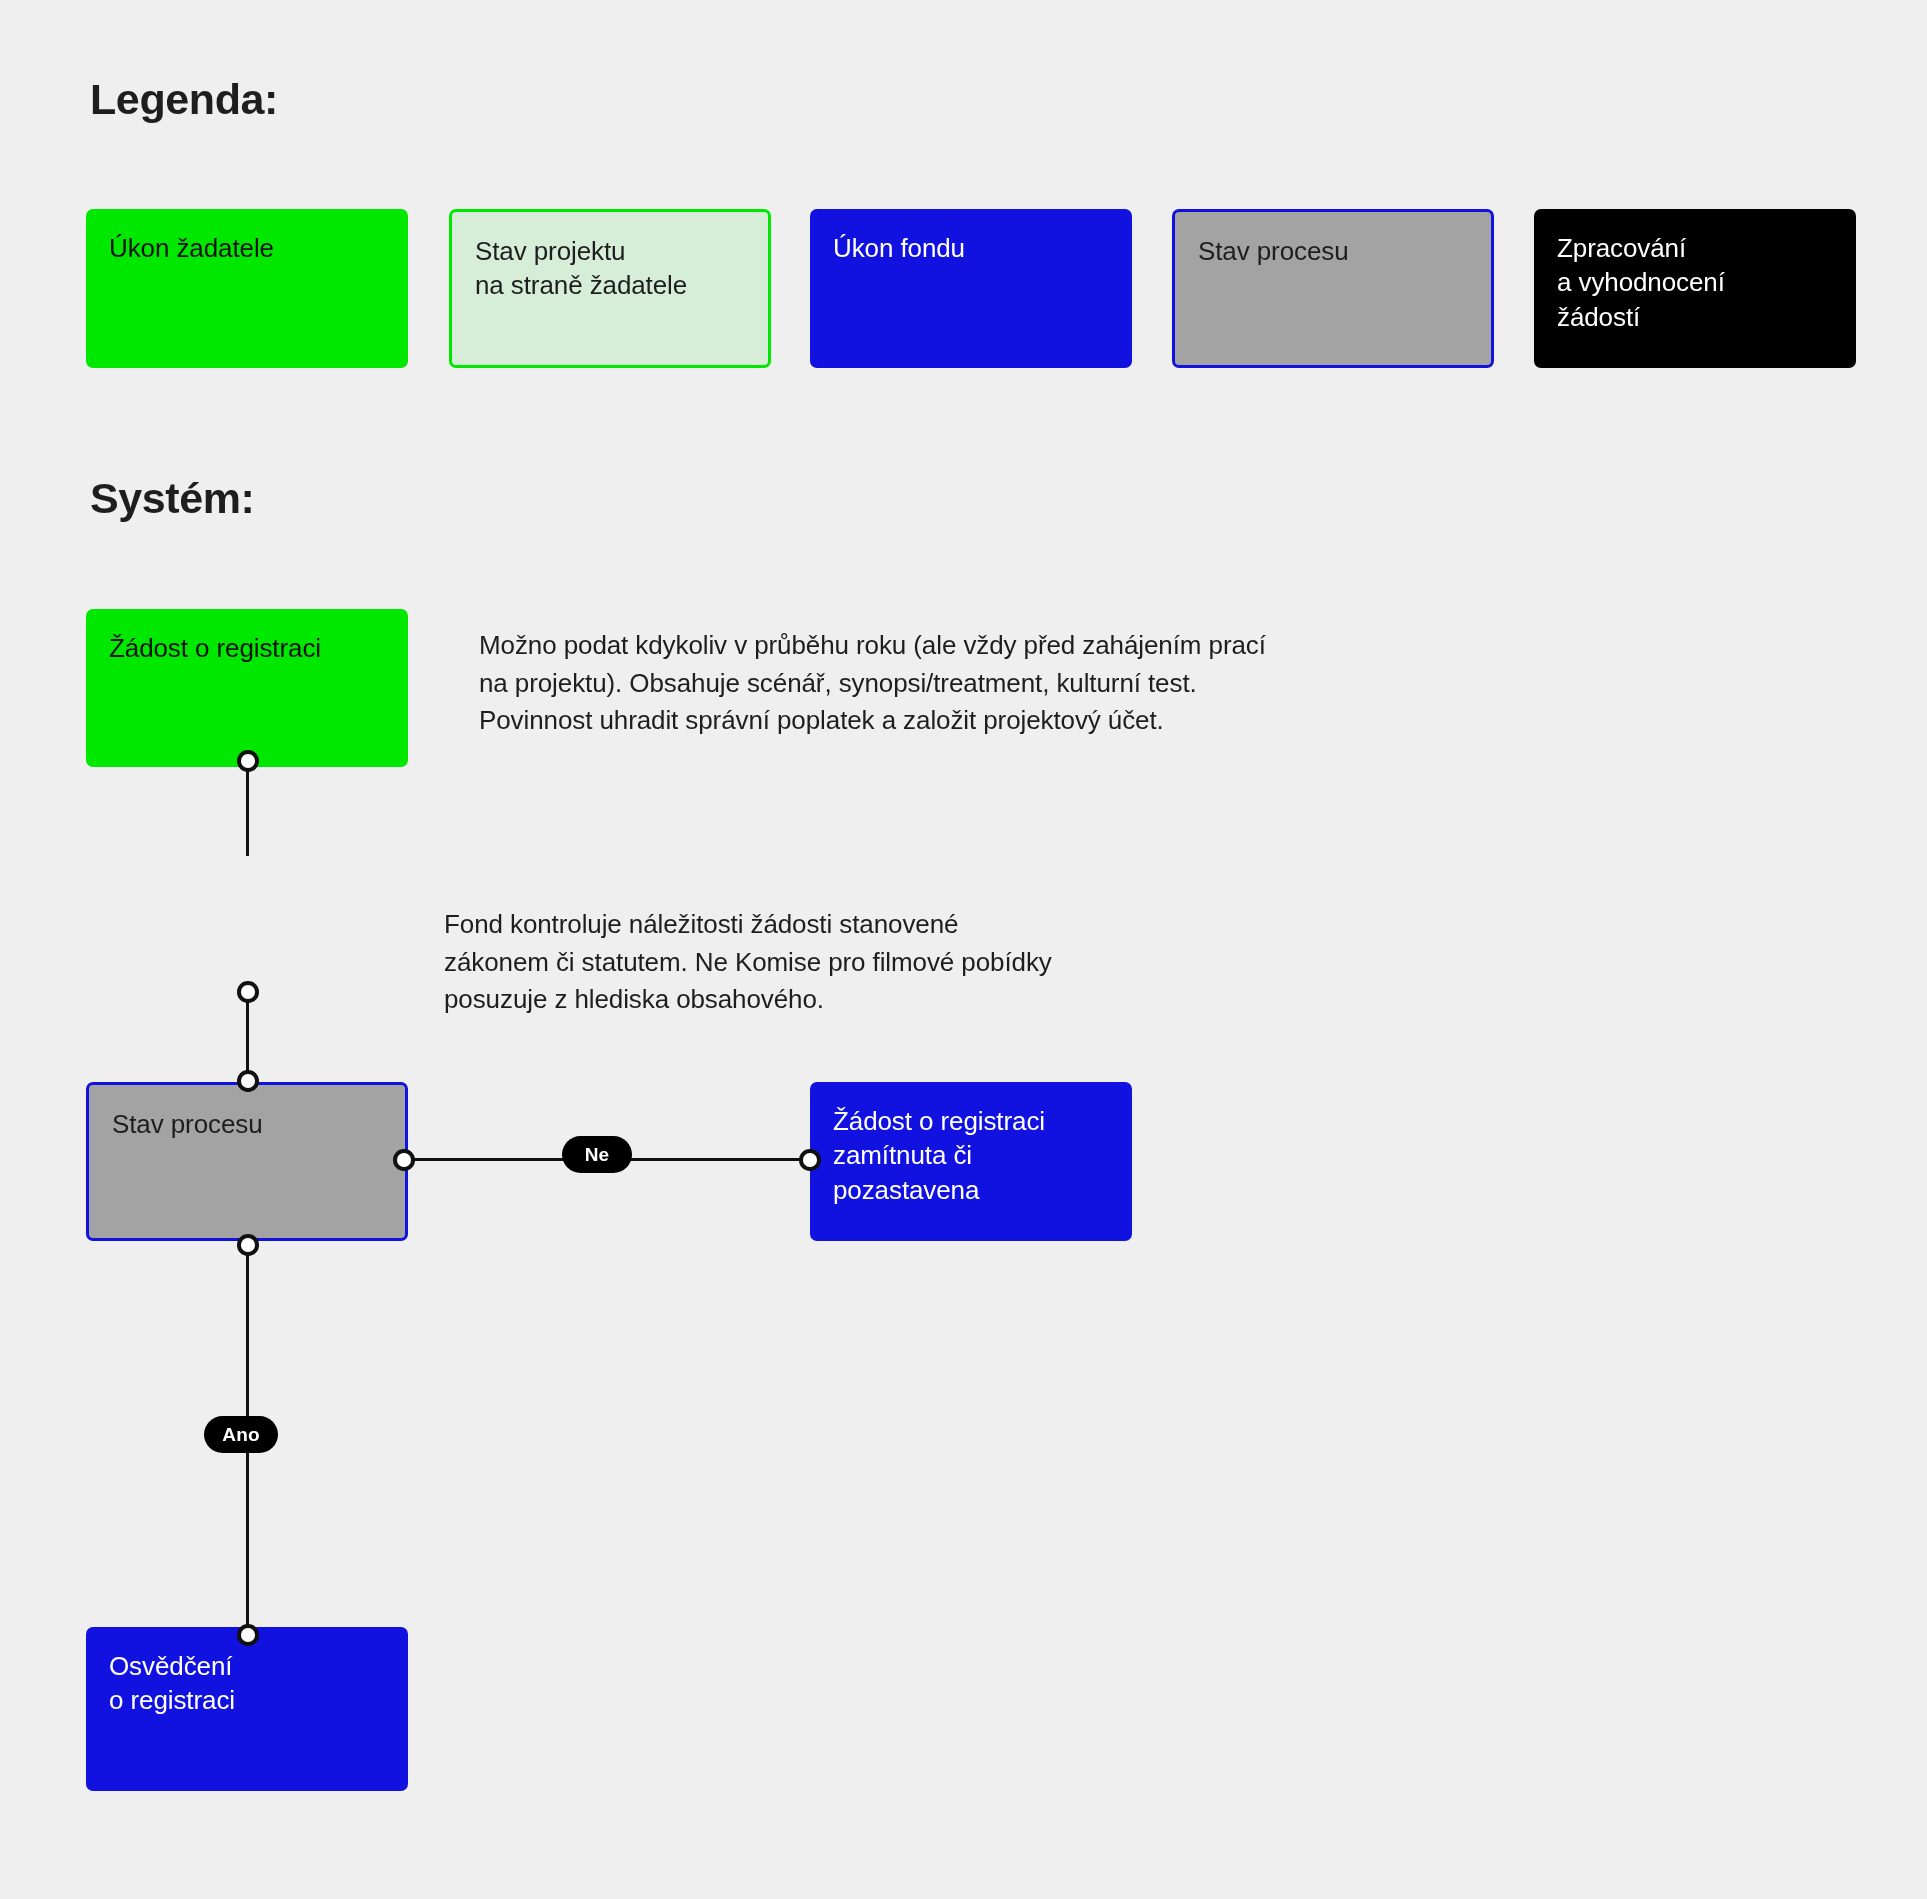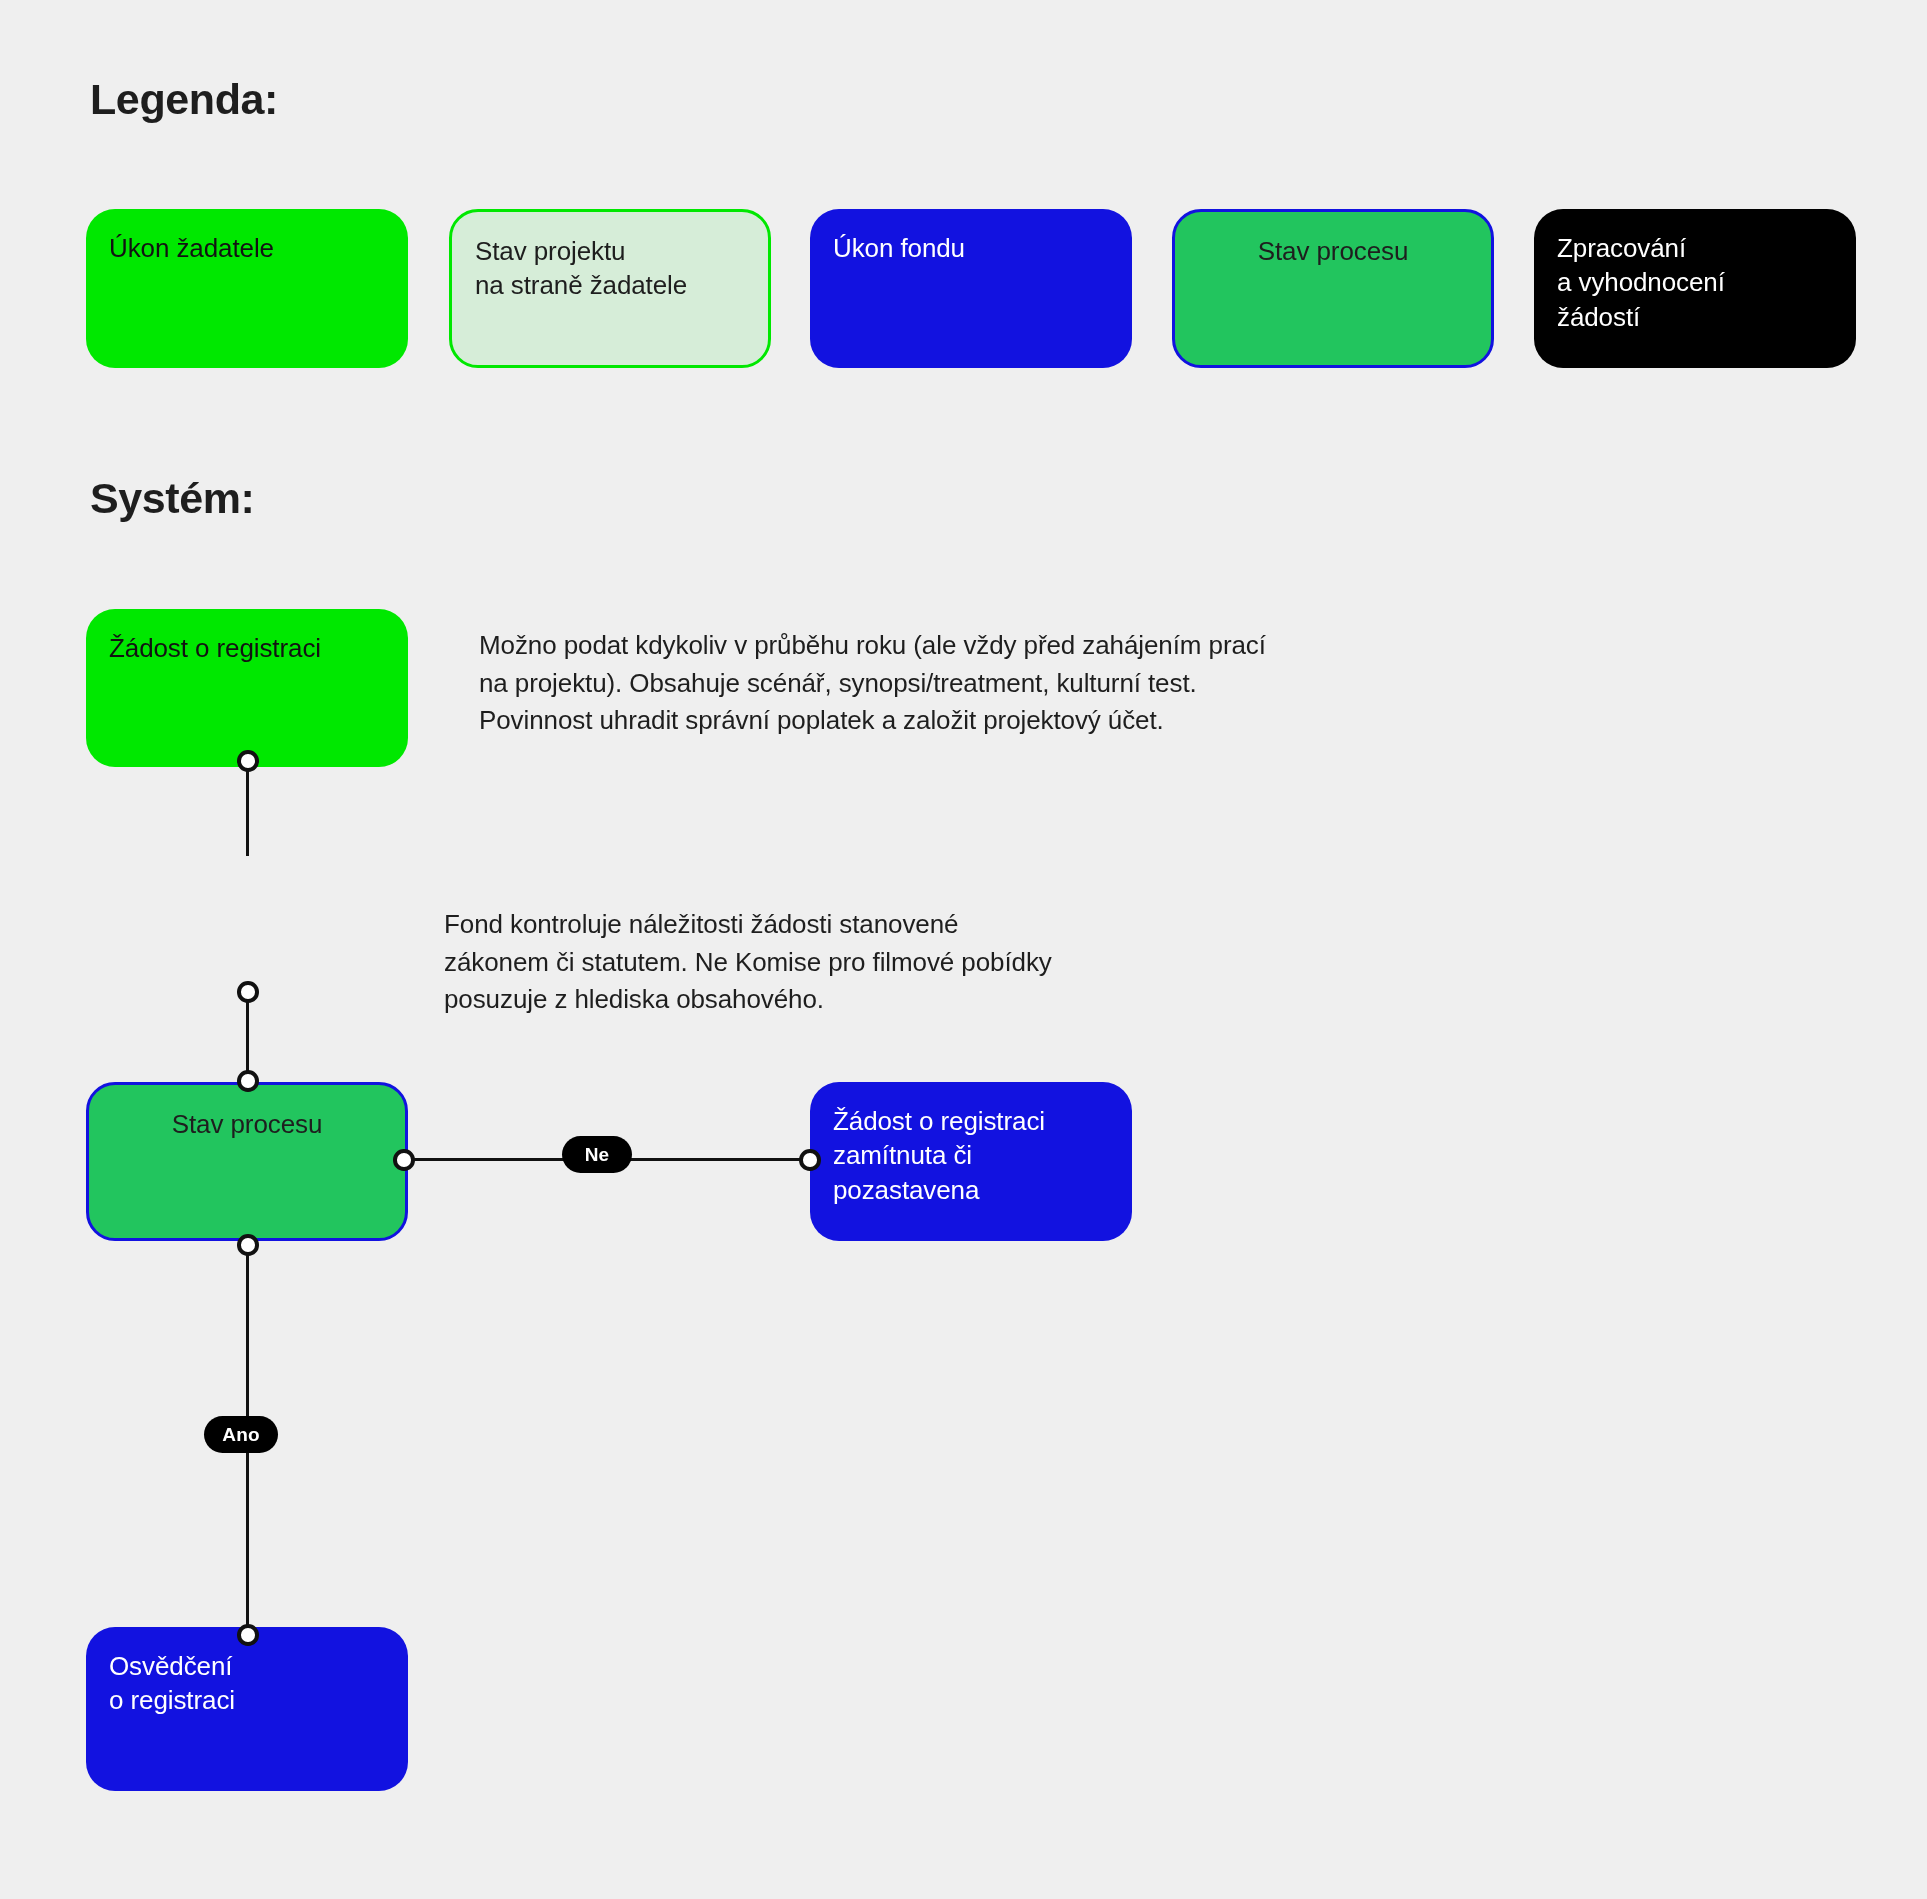--- a/index.html
+++ b/index.html
@@ -27,33 +27,33 @@
     color: #1E1E1E;
     letter-spacing: -0.4px;
     white-space: nowrap;
   }
   #heading-legenda { left: 90px; top: 75px; }
   #heading-system  { left: 90px; top: 474px; }
 
   
   .node {
     position: absolute;
-    border-radius: 29px;
+    border-radius: 7px;
     padding: 21.6px 23px 0 23px;
     font-size: 26px;
     line-height: 1.33;
     font-weight: 400;
     letter-spacing: -0.1px;
     white-space: pre-line;
   }
   .node.dark   { background: #000000; color: #FFFFFF; }
   .node.green  { background: #00E800; color: #121212; }
   .node.greenl { background: #D6EDD8; color: #1E1E1E; border: 3.3px solid #00E800; }
   .node.blue   { background: #1212E0; color: #FFFFFF; }
-  .node.bluel  { background: #22c55e; color: #1E1E1E; border: 3.3px solid #1212E0; text-align: center; }
+  .node.bluel  { background: #a3a3a3; color: #1E1E1E; border: 3.3px solid #1212E0; }
 
   
   #legend-row .node { top: 209px; }
   #legend-item-0 { left: 86px;  width: 322px; height: 159px; }
   #legend-item-1 { left: 449px;  width: 322px; height: 159px; }
   #legend-item-2 { left: 810px;  width: 322px; height: 159px; }
   #legend-item-3 { left: 1172px; width: 322px; height: 159px; }
   #legend-item-4 { left: 1534px; width: 322px; height: 159px; }
 
   

